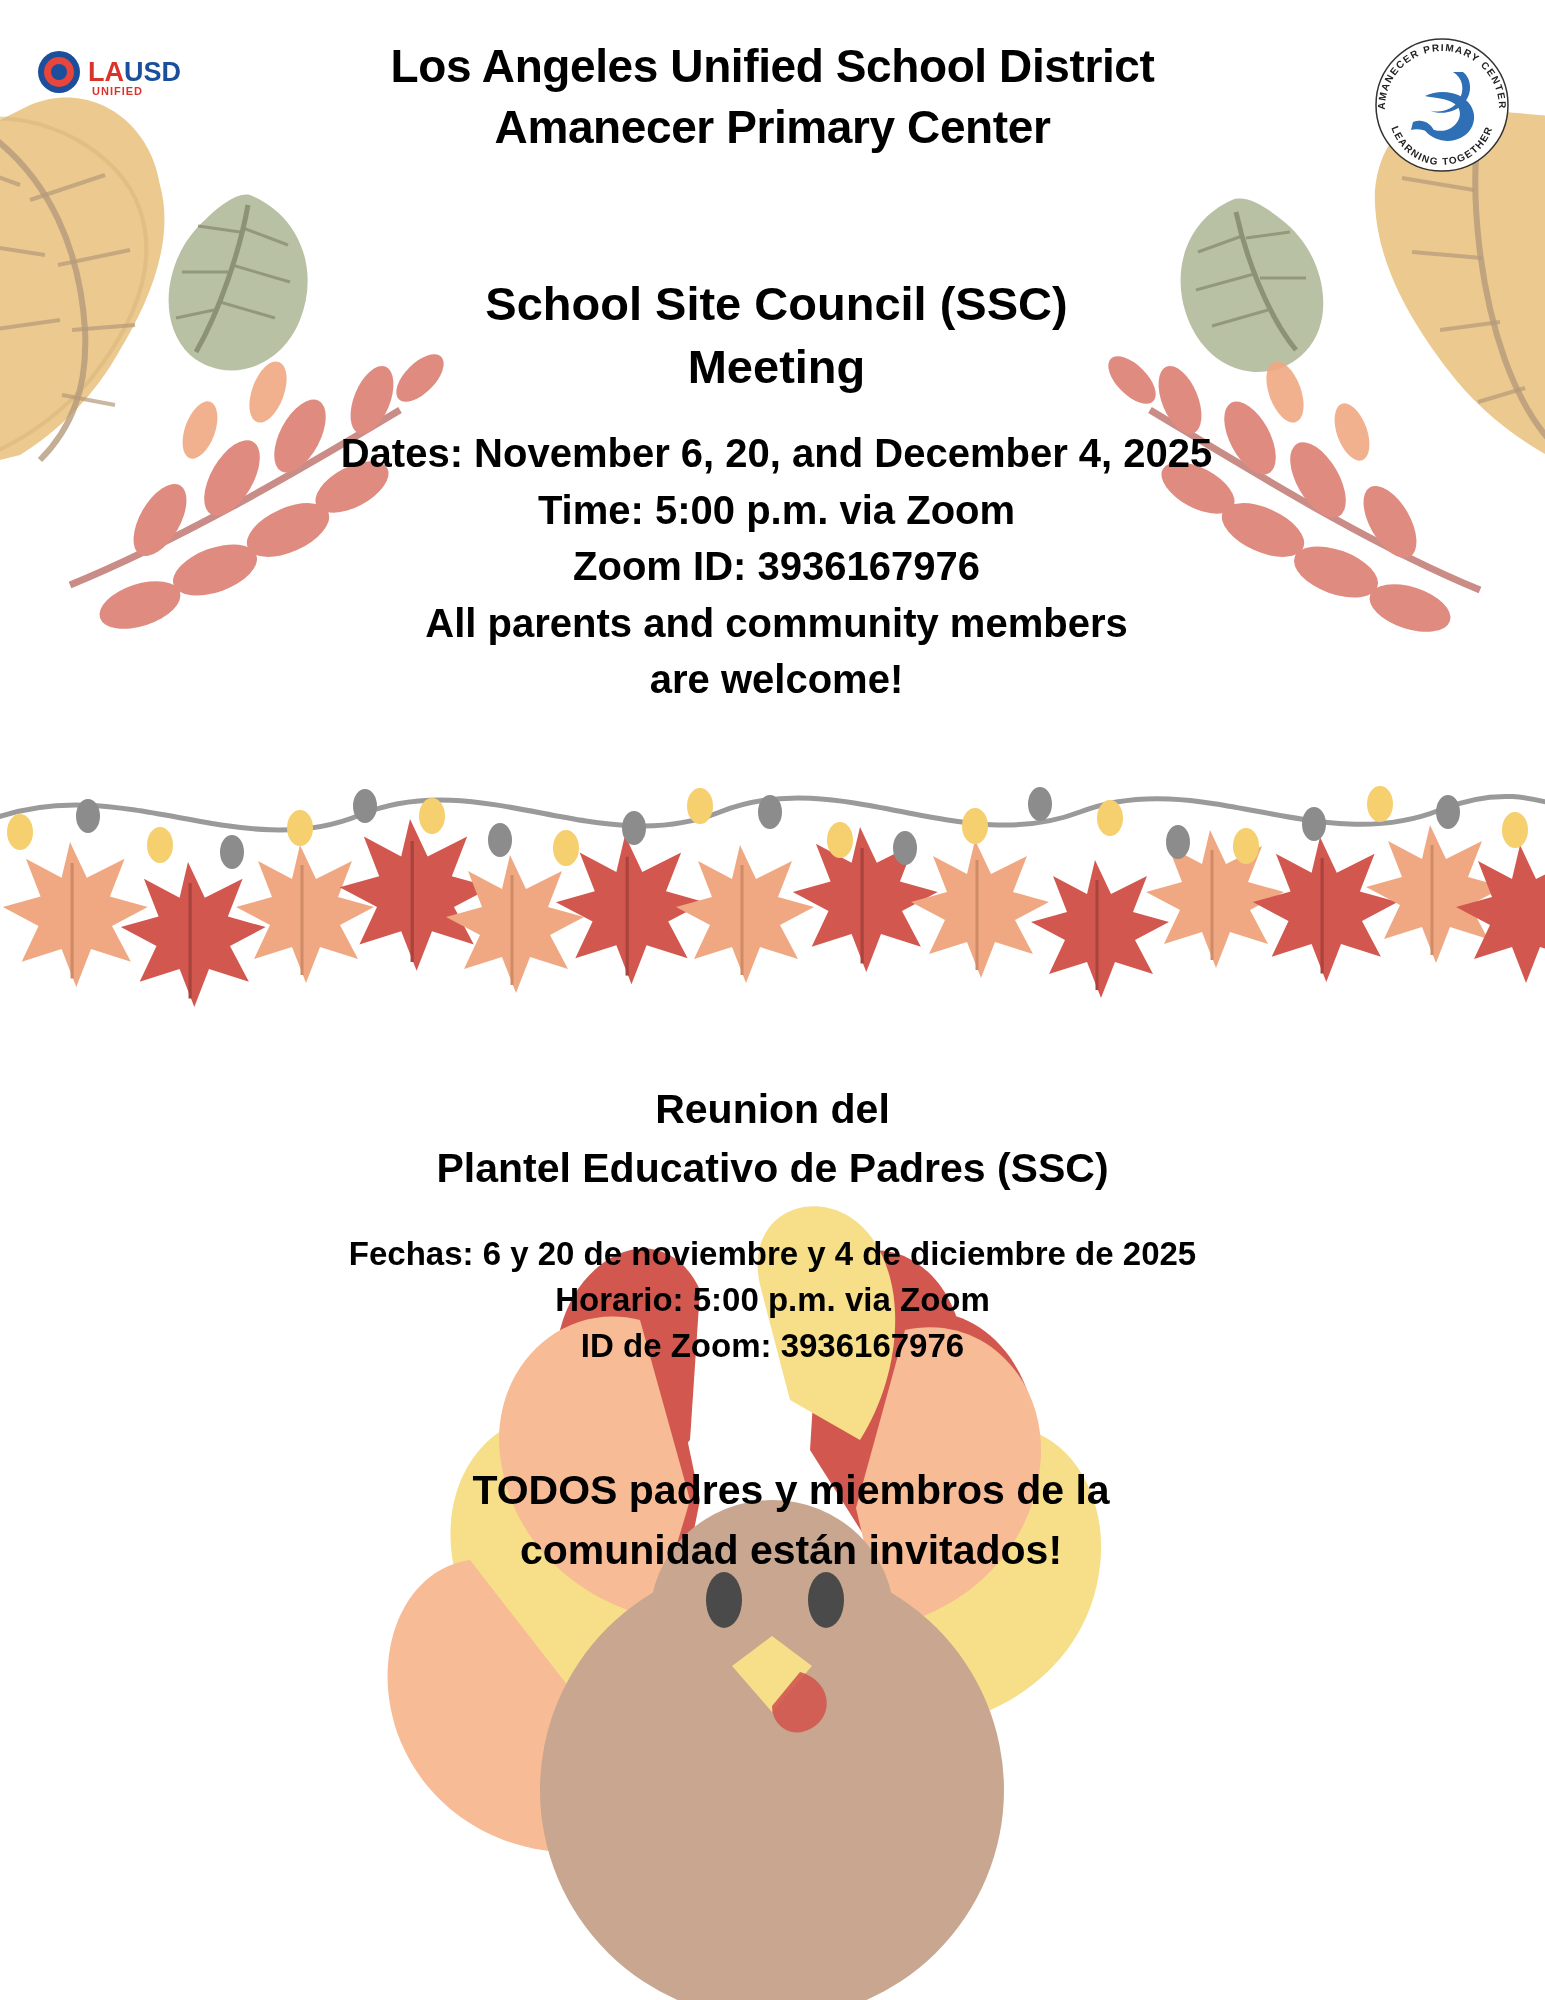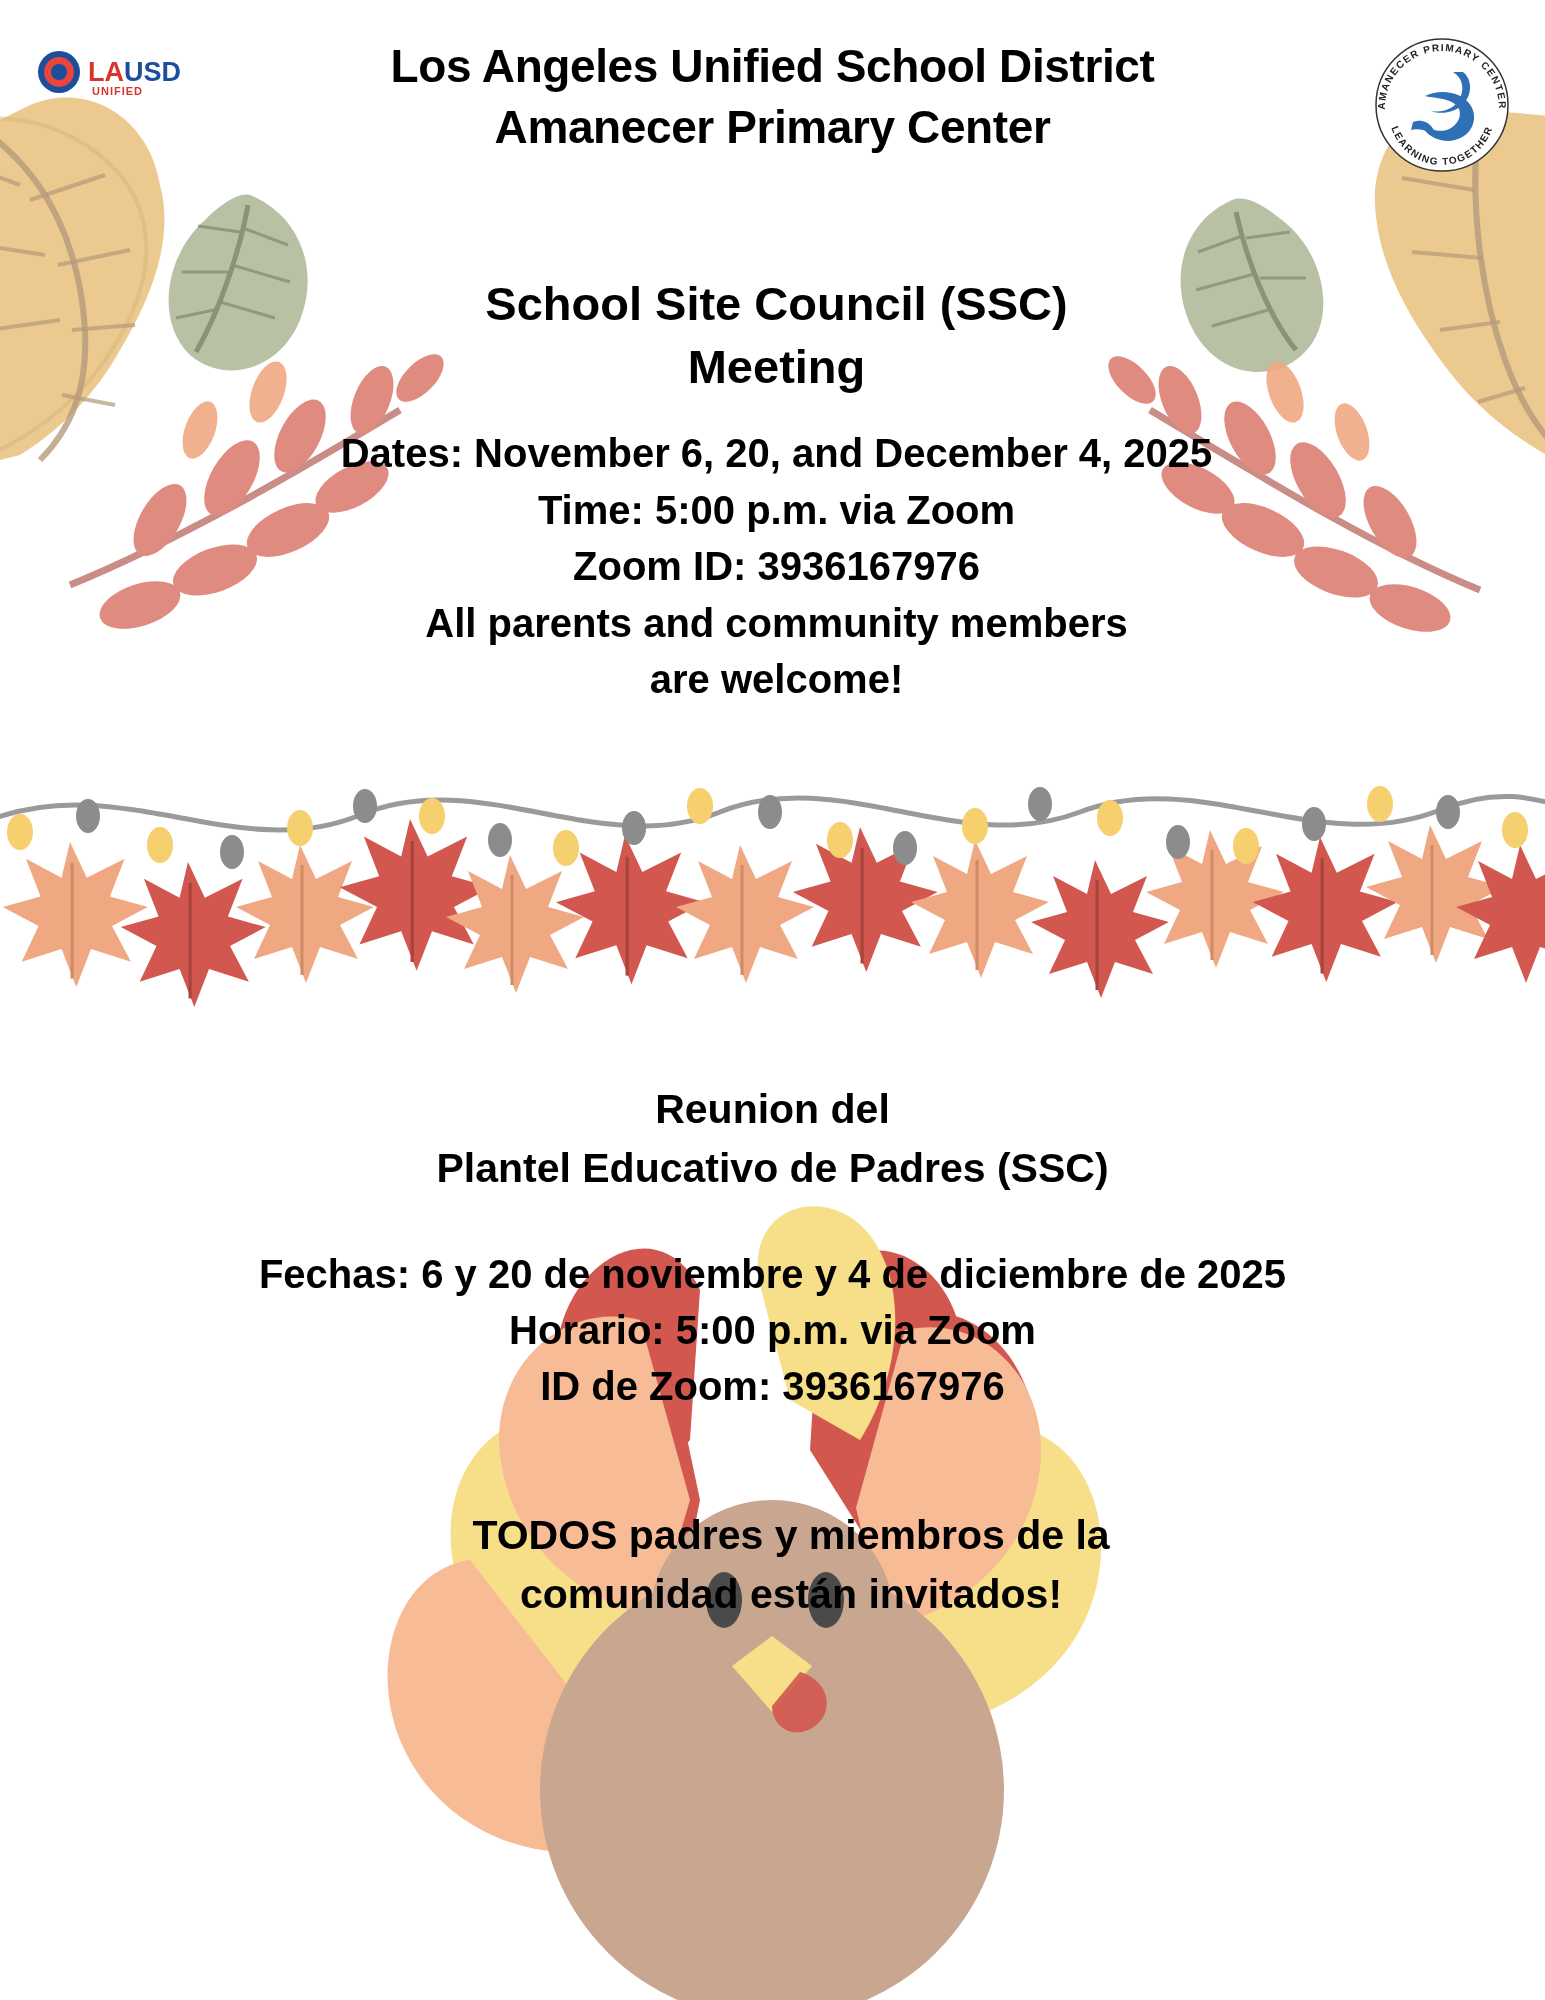--- a/index.html
+++ b/index.html
@@ -94,22 +94,22 @@
     left: 0;
     width: 100%;
     text-align: center;
   }
   .es-heading {
     font-size: 41px;
     font-weight: bold;
     line-height: 1.45;
   }
   .es-details {
-    margin-top: 47px;
-    font-size: 40px;
+    margin-top: 32px;
+    font-size: 33px;
     font-weight: bold;
     line-height: 1.4;
   }
   .es-welcome {
     margin-top: 92px;
     font-size: 41px;
     font-weight: bold;
     line-height: 1.45;
     padding-left: 37px;
   }

